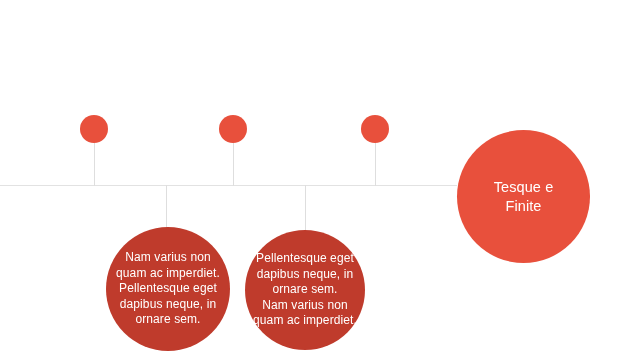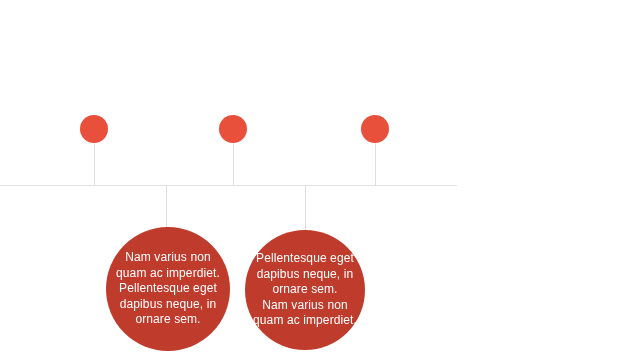--- a/index.html
+++ b/index.html
@@ -98,14 +98,18 @@
   </div>
 
   <div class="node" style="left:245px; top:230px; width:120px; height:120px; background:#bf3b2c;">
     <span class="node-text bubble-text">Pellentesque eget
 dapibus neque, in
 ornare sem.
 Nam varius non
 quam ac imperdiet.</span>
   </div>
 
+  <div class="node" style="left:457px; top:130px; width:133px; height:133px; background:#e8503c;">
+    <span class="node-text hero-text">Tesque e
+Finite</span>
+  </div>
 
 </div>
 
 </body></html>

